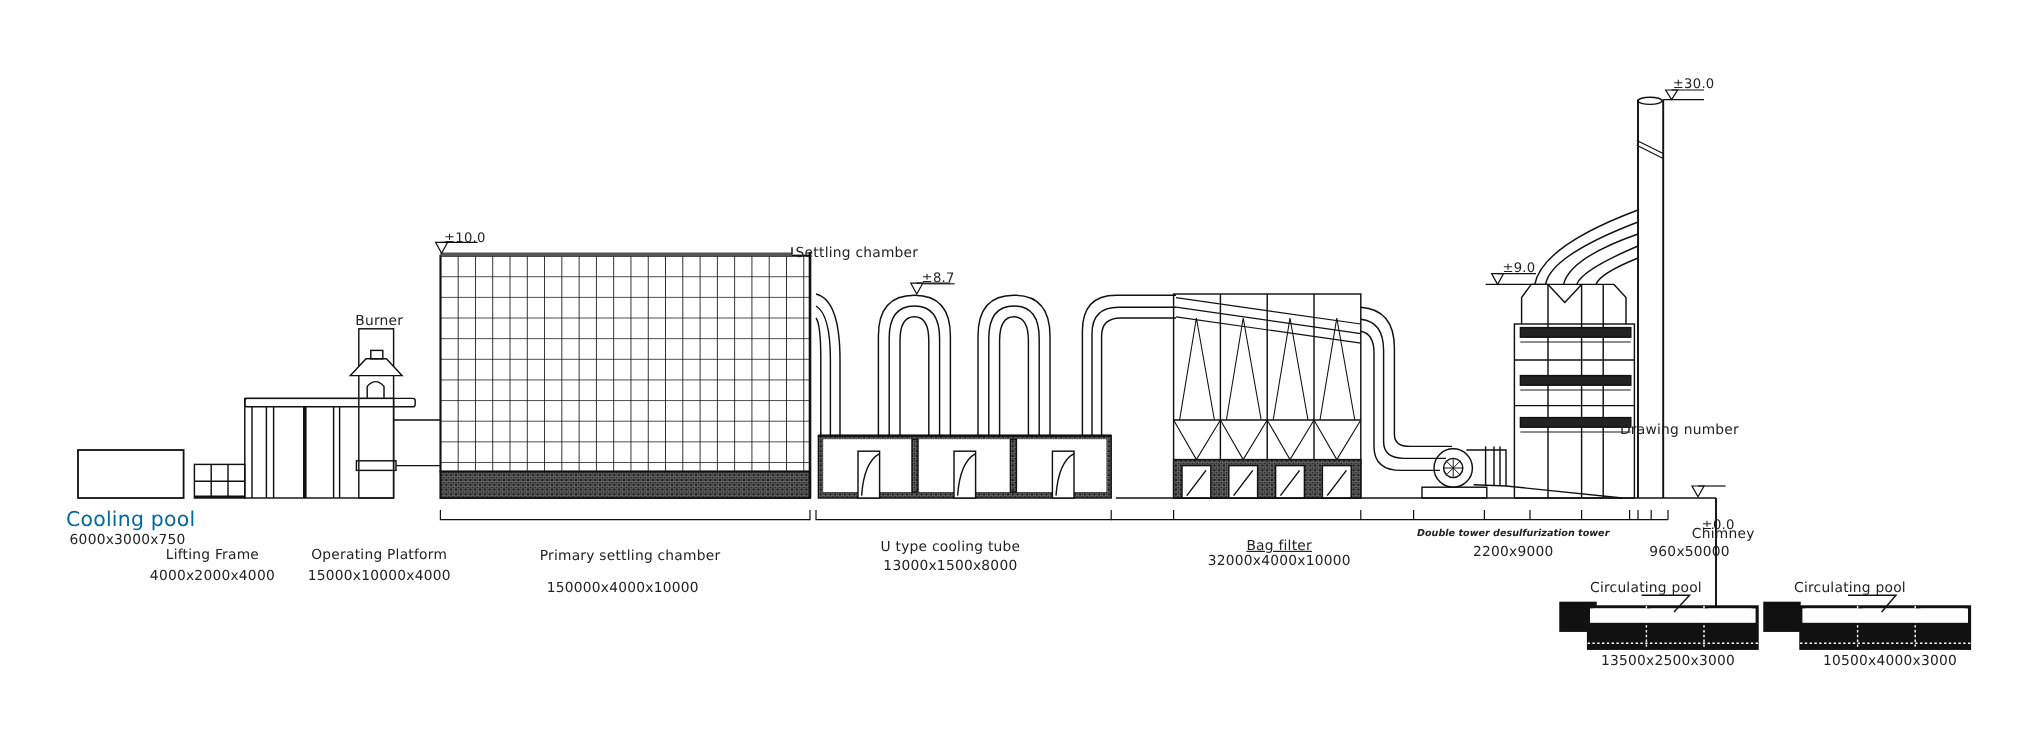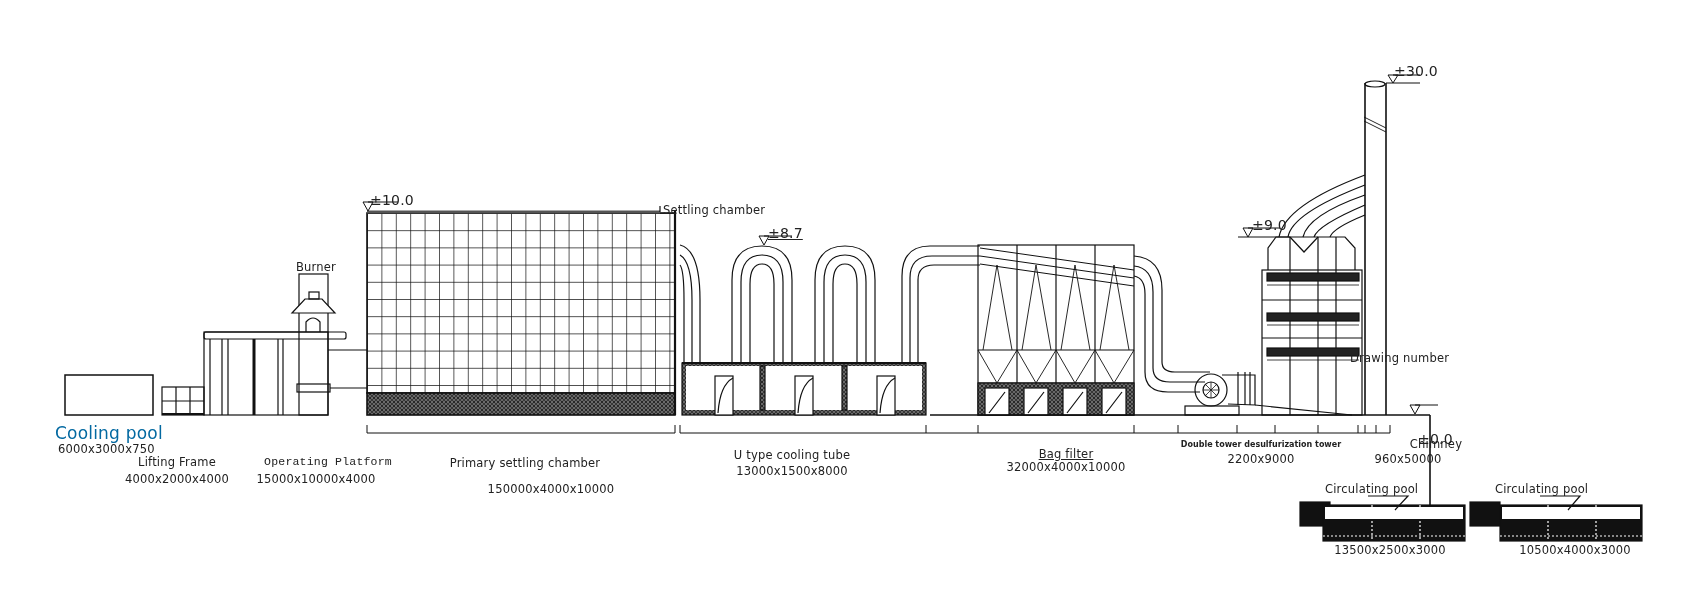--- a/index.html
+++ b/index.html
@@ -1,22 +1,22 @@
 <!DOCTYPE html>
 <html><head>
 <meta charset="utf-8">
 <style>
   html, body { margin: 0; padding: 0; background: #ffffff; }
   body { width: 1700px; height: 610px; position: relative; overflow: hidden;
          font-family: "DejaVu Sans", sans-serif; color: #111; }
   #canvas { position: absolute; left: 0; top: 0; width: 1700px; height: 610px; }
   .lbl { position: absolute; white-space: nowrap; font-size: 11.5px; color: #222; letter-spacing: 0.2px; }
   .lbl.big { font-size: 17px; color: #0369a1; }
-  .lbl.sm { font-size: 8px; font-weight: bold; letter-spacing: 0; }
-  .lbl.tiny { font-size: 14px; }
+  .lbl.sm { font-size: 8px; font-weight: bold; letter-spacing: 0; font-style: italic; }
+  .lbl.tiny { font-size: 11px; }
   .center { transform: translateX(-50%); text-align: center; }
 </style>
 </head>
 <body>
 
 <svg id="canvas" width="1700" height="610" viewBox="0 0 1700 610" xmlns="http://www.w3.org/2000/svg" fill="none" stroke="#111" stroke-width="1.2">
   <defs>
     <pattern id="hatch" width="4" height="4" patternUnits="userSpaceOnUse">
       <rect width="4" height="4" fill="#fff"></rect>
       <circle cx="2" cy="2" r="1.2" fill="#222" stroke="none"></circle>
@@ -202,26 +202,26 @@
     <line x1="1548" y1="505" x2="1548" y2="541" stroke="#fff" stroke-dasharray="2 2"></line>
     <line x1="1596" y1="505" x2="1596" y2="541" stroke="#fff" stroke-dasharray="2 2"></line>
     <path d="M1540 496 H1580 L1568 510"></path>
   </g>
 </svg>
 
 <div class="lbl big" style="left:55px; top:423px;">Cooling pool</div>
 <div class="lbl" style="left:58px; top:442px;text-align:right;">6000x3000x750</div>
 <div class="lbl center" style="left:177px; top:455px;">Lifting Frame</div>
 <div class="lbl center" style="left:177px; top:472px;">4000x2000x4000</div>
-<div class="lbl center" style="left:328px; top:455px;font-family:Liberation Mono, monospace;">Operating Platform</div>
+<div class="lbl center" style="left:316px; top:455px;">Operating Platform</div>
 <div class="lbl center" style="left:316px; top:472px;">15000x10000x4000</div>
 <div class="lbl" style="left:296px; top:260px;">Burner</div>
 <div class="lbl" style="left:663px; top:203px;">Settling chamber</div>
 <div class="lbl center" style="left:525px; top:456px;">Primary settling chamber</div>
-<div class="lbl center" style="left:551px; top:482px;">150000x4000x10000</div>
+<div class="lbl center" style="left:519px; top:482px;">150000x4000x10000</div>
 <div class="lbl center" style="left:792px; top:448px;">U type cooling tube</div>
 <div class="lbl center" style="left:792px; top:464px;">13000x1500x8000</div>
 <div class="lbl center" style="left:1066px; top:447px;text-decoration:underline;">Bag filter</div>
 <div class="lbl center" style="left:1066px; top:460px;">32000x4000x10000</div>
 <div class="lbl sm center" style="left:1261px; top:440px;">Double tower desulfurization tower</div>
 <div class="lbl center" style="left:1261px; top:452px;">2200x9000</div>
 <div class="lbl" style="left:1350px; top:351px;">Drawing number</div>
 <div class="lbl center" style="left:1436px; top:437px;">Chimney</div>
 <div class="lbl center" style="left:1408px; top:452px;">960x50000</div>
 <div class="lbl" style="left:1325px; top:482px;">Circulating pool</div>

